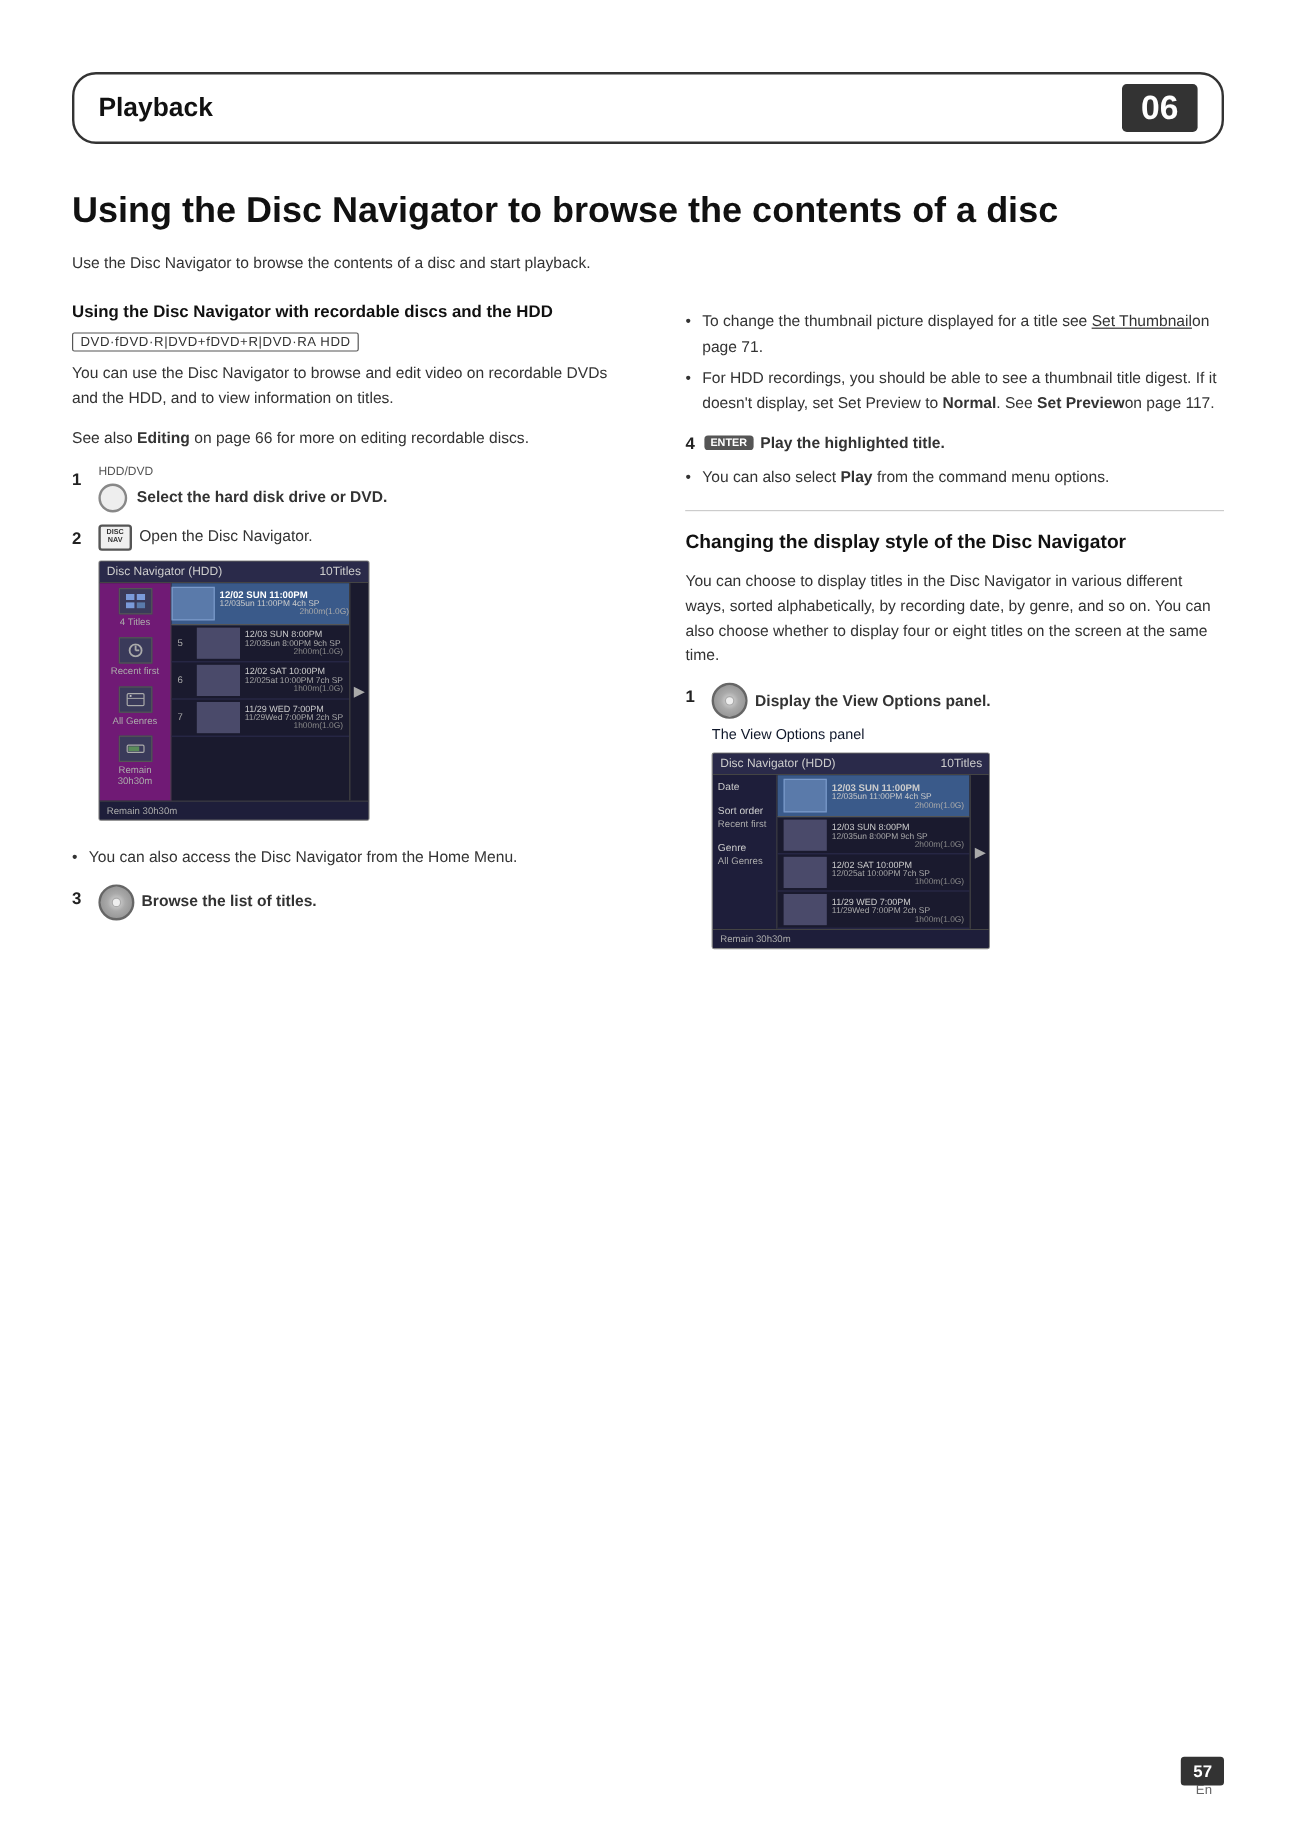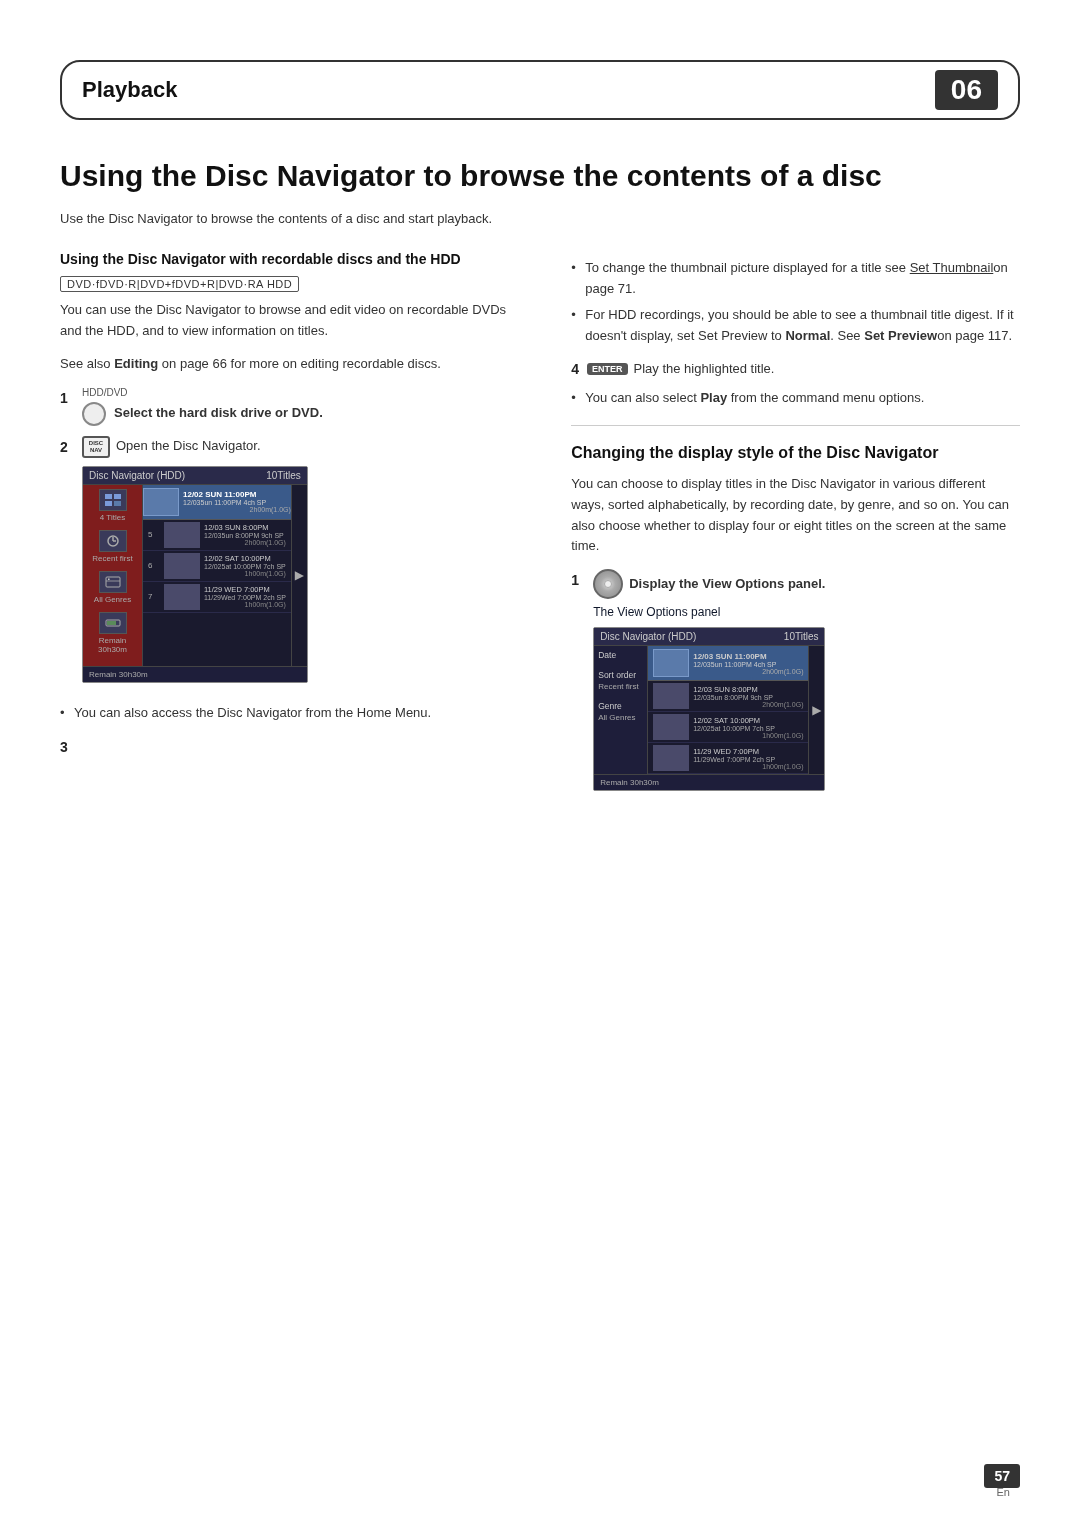--- a/index.html
+++ b/index.html
@@ -129,21 +129,21 @@
       justify-content: space-between;
       font-size: 10px;
       color: #ccc;
       border-bottom: 1px solid #444;
     }
     .disc-nav-body {
       display: flex;
     }
     .disc-nav-sidebar {
       width: 60px;
-      background: #7f1d1d;
+      background: #701a75;
       padding: 4px;
       flex-shrink: 0;
       border-right: 1px solid #444;
     }
     .disc-nav-sidebar-item {
       display: flex;
       flex-direction: column;
       align-items: center;
       margin-bottom: 8px;
       cursor: pointer;
@@ -581,40 +581,47 @@
 
       
       <ul class="bullet-list">
         <li>You can also access the Disc Navigator from the Home Menu.</li>
       </ul>
 
       
       <div class="step-row">
         <span class="step-num-label">3</span>
         <div>
+          <div style="display:flex; align-items:center; gap:6px; margin-bottom:6px;">
+
+            <div style="width:30px;height:30px;border-radius:50%;border:2px solid #666;background:radial-gradient(circle,#ddd 0%,#aaa 40%,#888 100%);display:flex;align-items:center;justify-content:center;flex-shrink:0;">
+              <div style="width:8px;height:8px;border-radius:50%;background:#eee;border:1px solid #aaa;"></div>
+            </div>
+            <span class="body-text" style="margin:0;font-weight:bold;">Browse the list of titles.</span>
+          </div>
         </div>
       </div>
 
     </div>
 
     <div class="col-right">
 
       <ul class="bullet-list">
         <li>
           <span>To change the thumbnail picture displayed for a title see </span><span class="underline">Set Thumbnail</span><span>on page 71.</span>
         </li>
         <li>
           <span>For HDD recordings, you should be able to see a thumbnail title digest. If it doesn't display, set Set Preview to </span><span class="bold">Normal</span><span>. See </span><span class="bold">Set Preview</span><span>on page 117.</span>
         </li>
       </ul>
 
       <div class="step-4-heading">
         <span style="font-weight:bold;font-size:14px;margin-right:2px;">4</span>
         <span class="enter-badge">ENTER</span>
-        <span class="body-text" style="margin:0;font-weight:normal;">Play the highlighted title.</span>
+        <span class="body-text" style="margin:0;font-weight:bold;">Play the highlighted title.</span>
       </div>
       <ul class="bullet-list">
         <li>
           <span>You can also select </span><span class="bold">Play</span><span> from the command menu options.</span>
         </li>
       </ul>
 
       <hr class="divider-line">
 
       <div class="section-heading" style="font-size:16px;margin-bottom:10px;">Changing the display style of the Disc Navigator</div>

